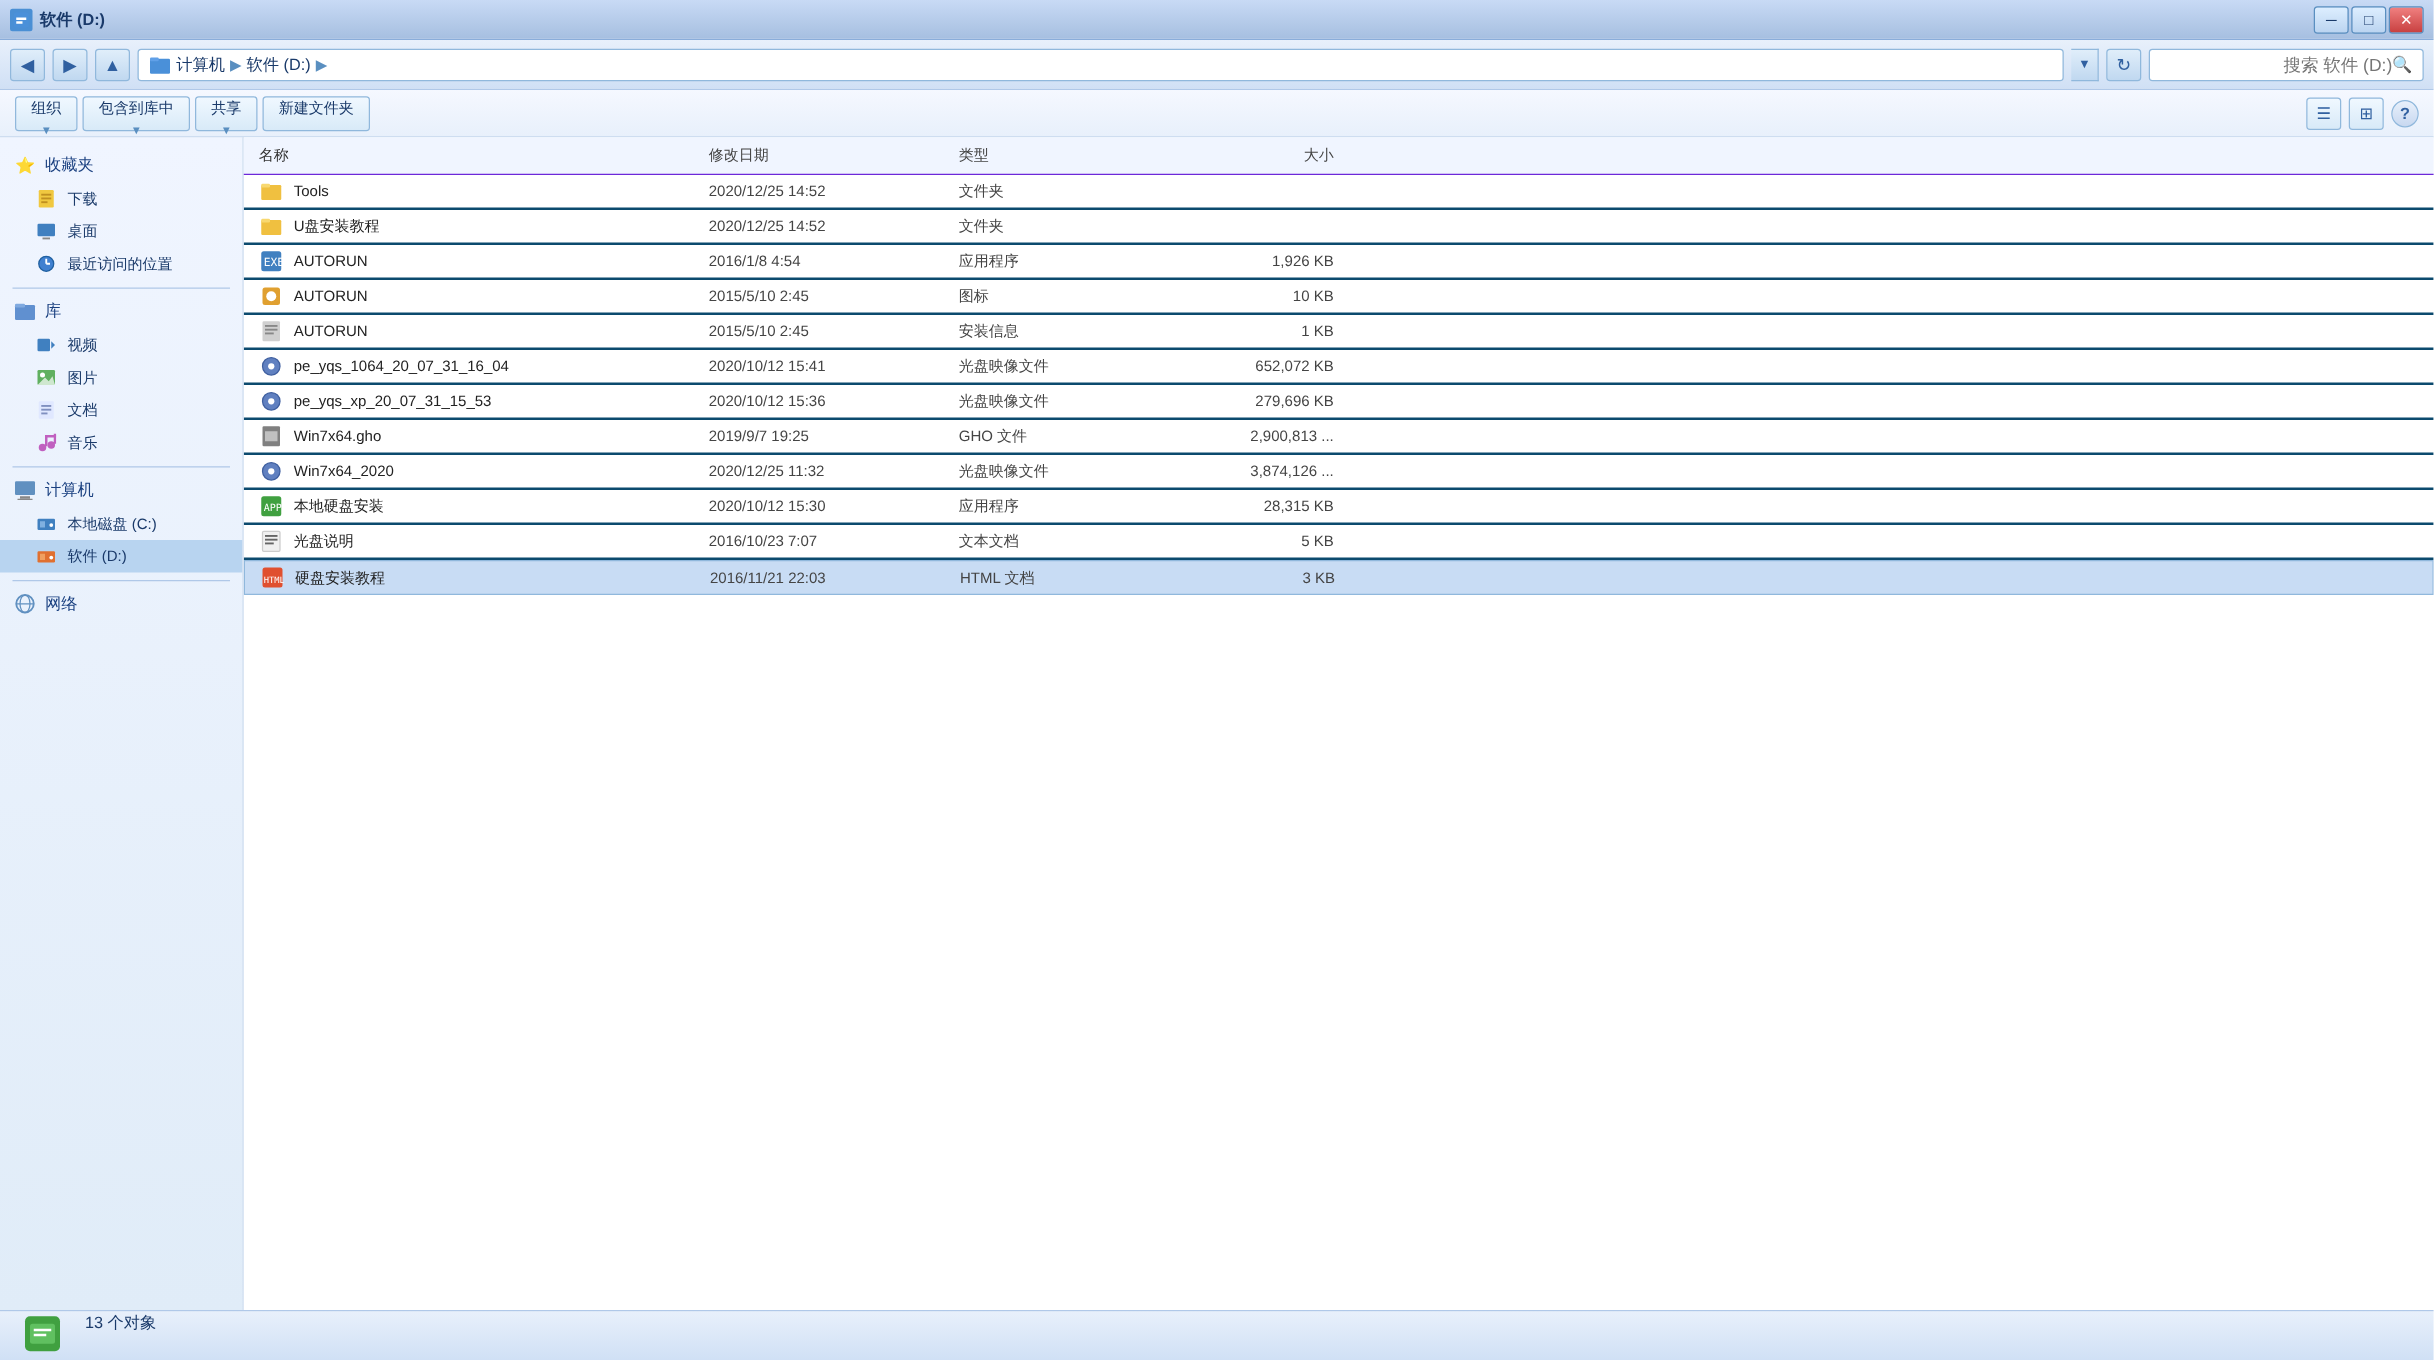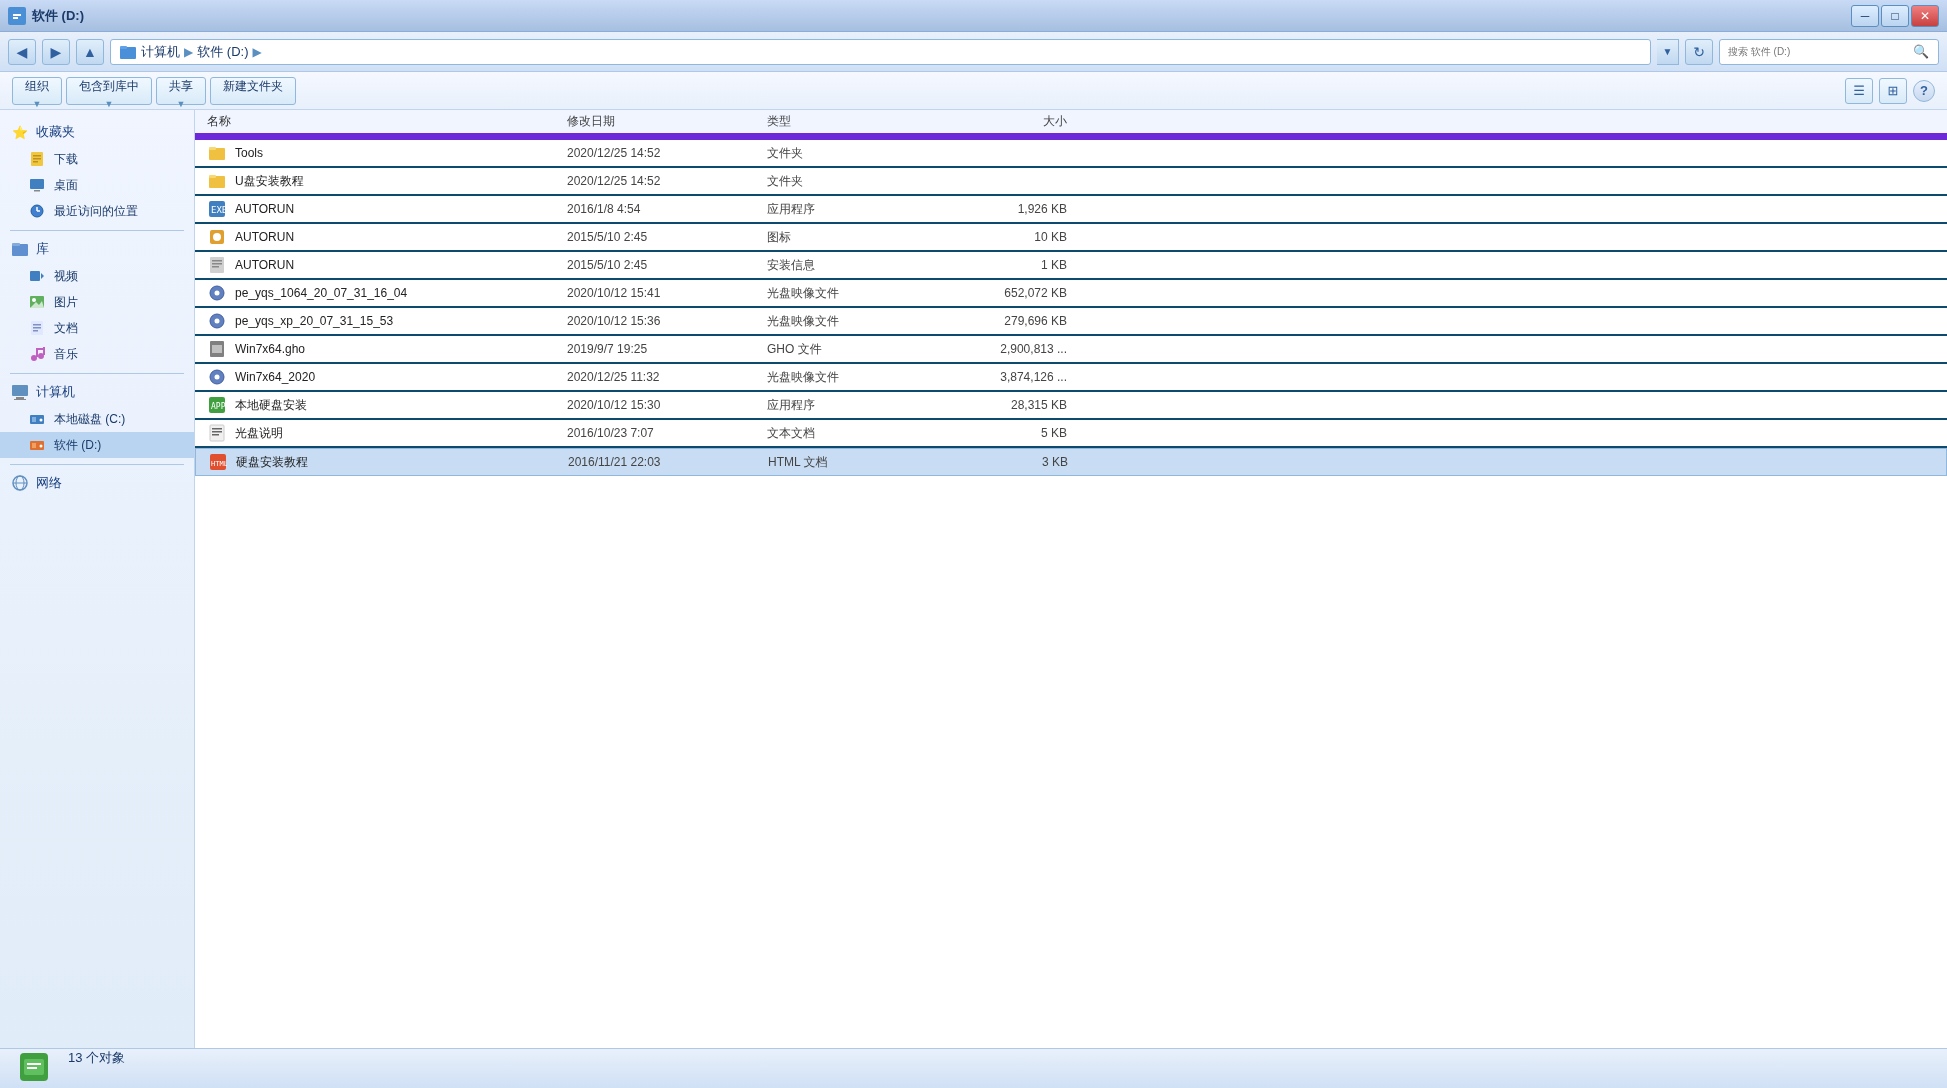--- a/index.html
+++ b/index.html
@@ -149,23 +149,24 @@
       border: 1px solid #90b8dc;
       border-radius: 3px;
       display: flex;
       align-items: center;
       padding: 0 8px;
     }
     .search-input {
       flex: 1;
       border: none;
       outline: none;
-      font-size: 10px;
+      font-size: 14px;
       color: #888;
       background: transparent;
+      text-align: right;
     }
     .search-icon-btn {
       color: #5a8fc0;
       font-size: 13px;
       cursor: pointer;
     }
 
     
     .toolbar {
       height: 38px;
@@ -298,21 +299,21 @@
       background: white;
       display: flex;
       flex-direction: column;
     }
     .file-list-header {
       display: flex;
       align-items: center;
       padding: 0 12px;
       height: 30px;
       background: #f0f5ff;
-      border-bottom: 7px solid #6d28d9;
+      border-bottom: 1px solid #6d28d9;
       font-size: 12px;
       color: #333;
     }
     .col-name { width: 360px; cursor: pointer; }
     .col-date { width: 200px; cursor: pointer; }
     .col-type { width: 160px; cursor: pointer; }
     .col-size { width: 140px; text-align: right; cursor: pointer; }
 
     .file-list {
       flex: 1;

